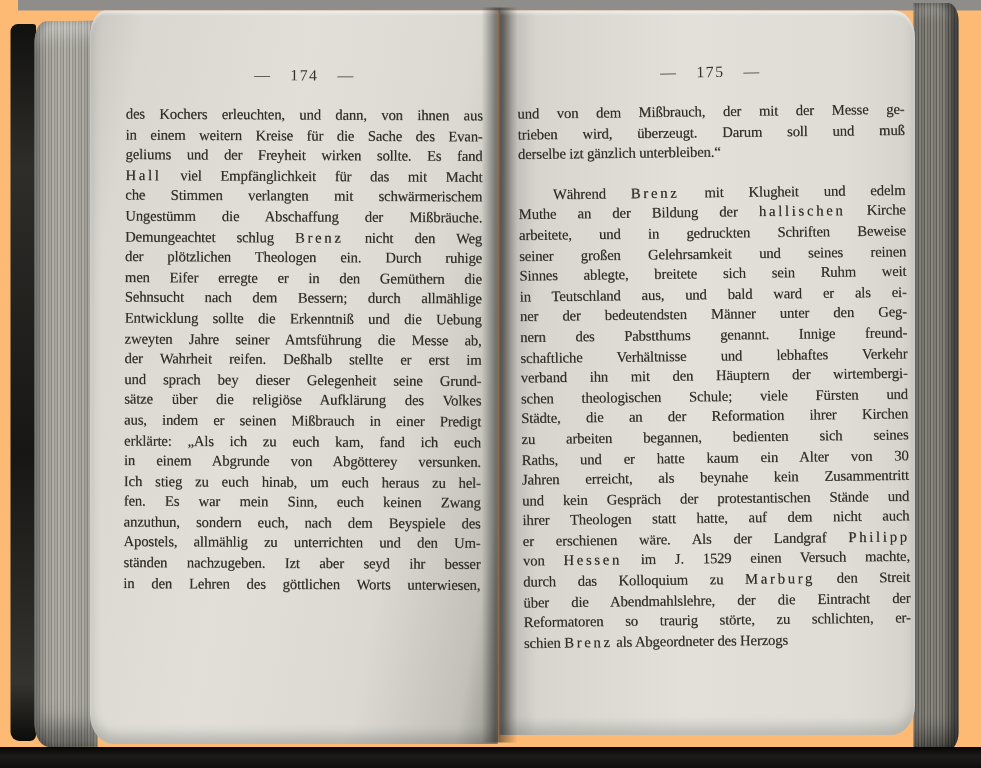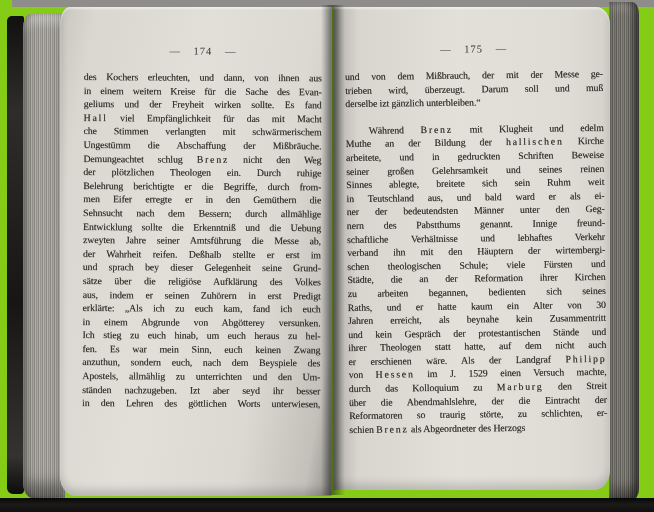--- a/index.html
+++ b/index.html
@@ -1,18 +1,18 @@
 <!DOCTYPE html>
 <html><head>
 <meta charset="utf-8">
 <style>
   html,body { margin:0; padding:0; background:#070706; }
   .photo {
     position:relative; width:654px; height:512px;
-    background:#84cc16; overflow:hidden;
+    background:#fdba74; overflow:hidden;
     font-family:"Liberation Serif", serif;
   }
   
   .wall {
     position:absolute; top:0; left:12px; right:0; height:7px;
     background:#8e8d89;
   }
   .floor {
     position:absolute; bottom:0; left:0; width:100%; height:14px;
     background:linear-gradient(to bottom,#060605,#1c1b1a 45%,#100f0e);
@@ -94,29 +94,28 @@
     <div>
         <div class="para">
           <div class="line">des Kochers erleuchten, und dann, von ihnen aus</div>
           <div class="line">in einem weitern Kreise für die Sache des Evan-</div>
           <div class="line">geliums und der Freyheit wirken sollte. Es fand</div>
           <div class="line"><span class="sperr">Hall</span> viel Empfänglichkeit für das mit Macht</div>
           <div class="line">che Stimmen verlangten mit schwärmerischem</div>
           <div class="line">Ungestümm die Abschaffung der Mißbräuche.</div>
           <div class="line">Demungeachtet schlug <span class="sperr">Brenz</span> nicht den Weg</div>
           <div class="line">der plötzlichen Theologen ein. Durch ruhige</div>
-          <div class="line">Belehrung berichtigte er die Begriffe, durch from-</div>
           <div class="line">men Eifer erregte er in den Gemüthern die</div>
           <div class="line">Sehnsucht nach dem Bessern; durch allmählige</div>
           <div class="line">Entwicklung sollte die Erkenntniß und die Uebung</div>
           <div class="line">zweyten Jahre seiner Amtsführung die Messe ab,</div>
           <div class="line">der Wahrheit reifen. Deßhalb stellte er erst im</div>
           <div class="line">und sprach bey dieser Gelegenheit seine Grund-</div>
           <div class="line">sätze über die religiöse Aufklärung des Volkes</div>
-          <div class="line">aus, indem er seinen Zuhörern in erst Predigt</div>
+          <div class="line">aus, indem er seinen Mißbrauch in einer Predigt</div>
           <div class="line">erklärte: „Als ich zu euch kam, fand ich euch</div>
           <div class="line">in einem Abgrunde von Abgötterey versunken.</div>
           <div class="line">Ich stieg zu euch hinab, um euch heraus zu hel-</div>
           <div class="line">fen. Es war mein Sinn, euch keinen Zwang</div>
           <div class="line">anzuthun, sondern euch, nach dem Beyspiele des</div>
           <div class="line">Apostels, allmählig zu unterrichten und den Um-</div>
           <div class="line">ständen nachzugeben. Izt aber seyd ihr besser</div>
           <div class="line">in den Lehren des göttlichen Worts unterwiesen,</div>
         </div>
       </div>

